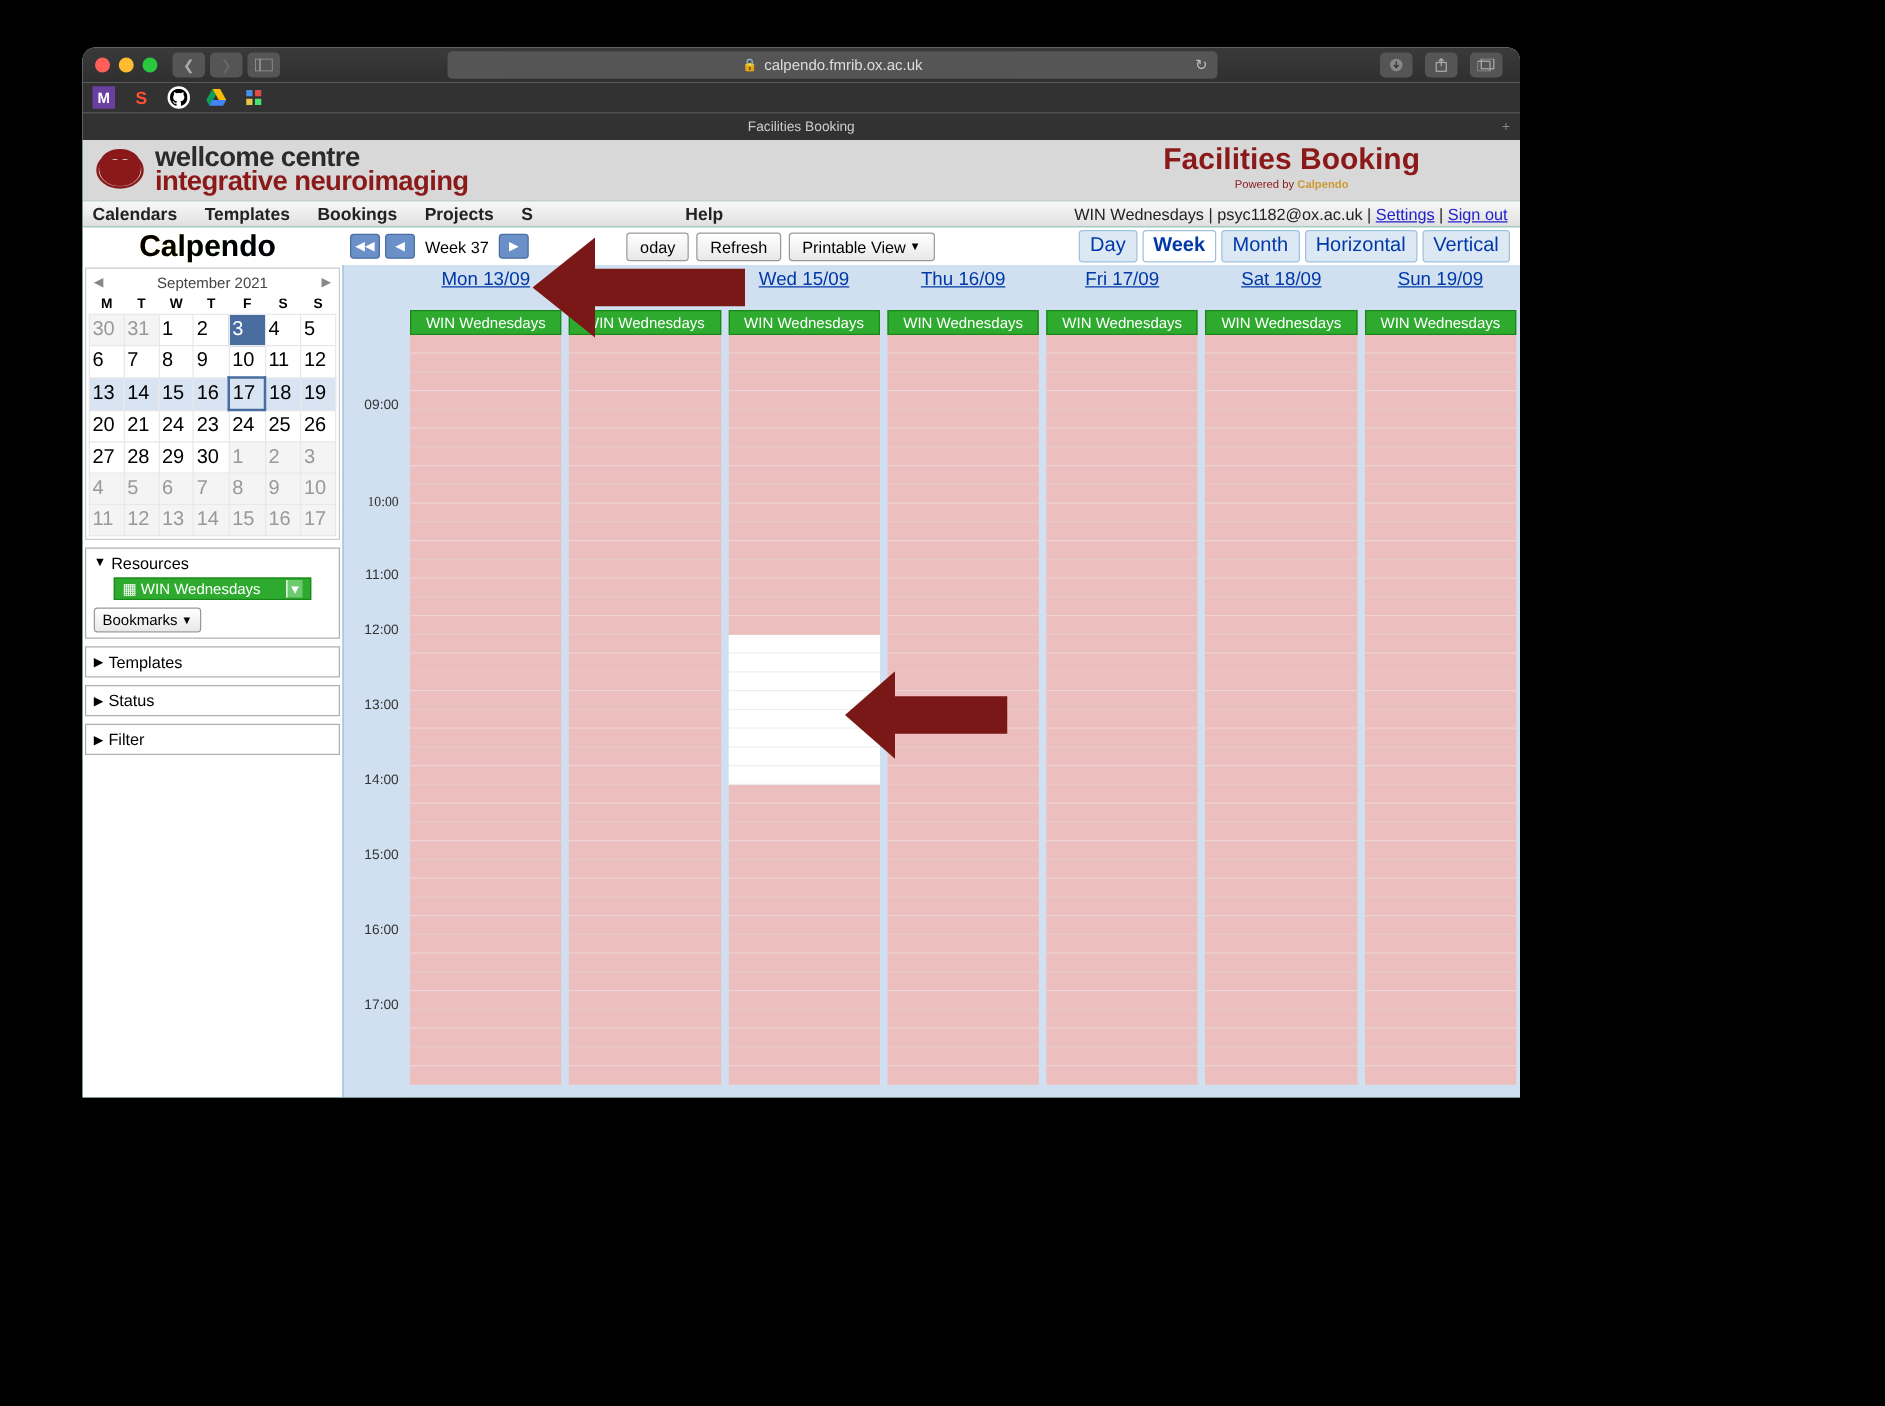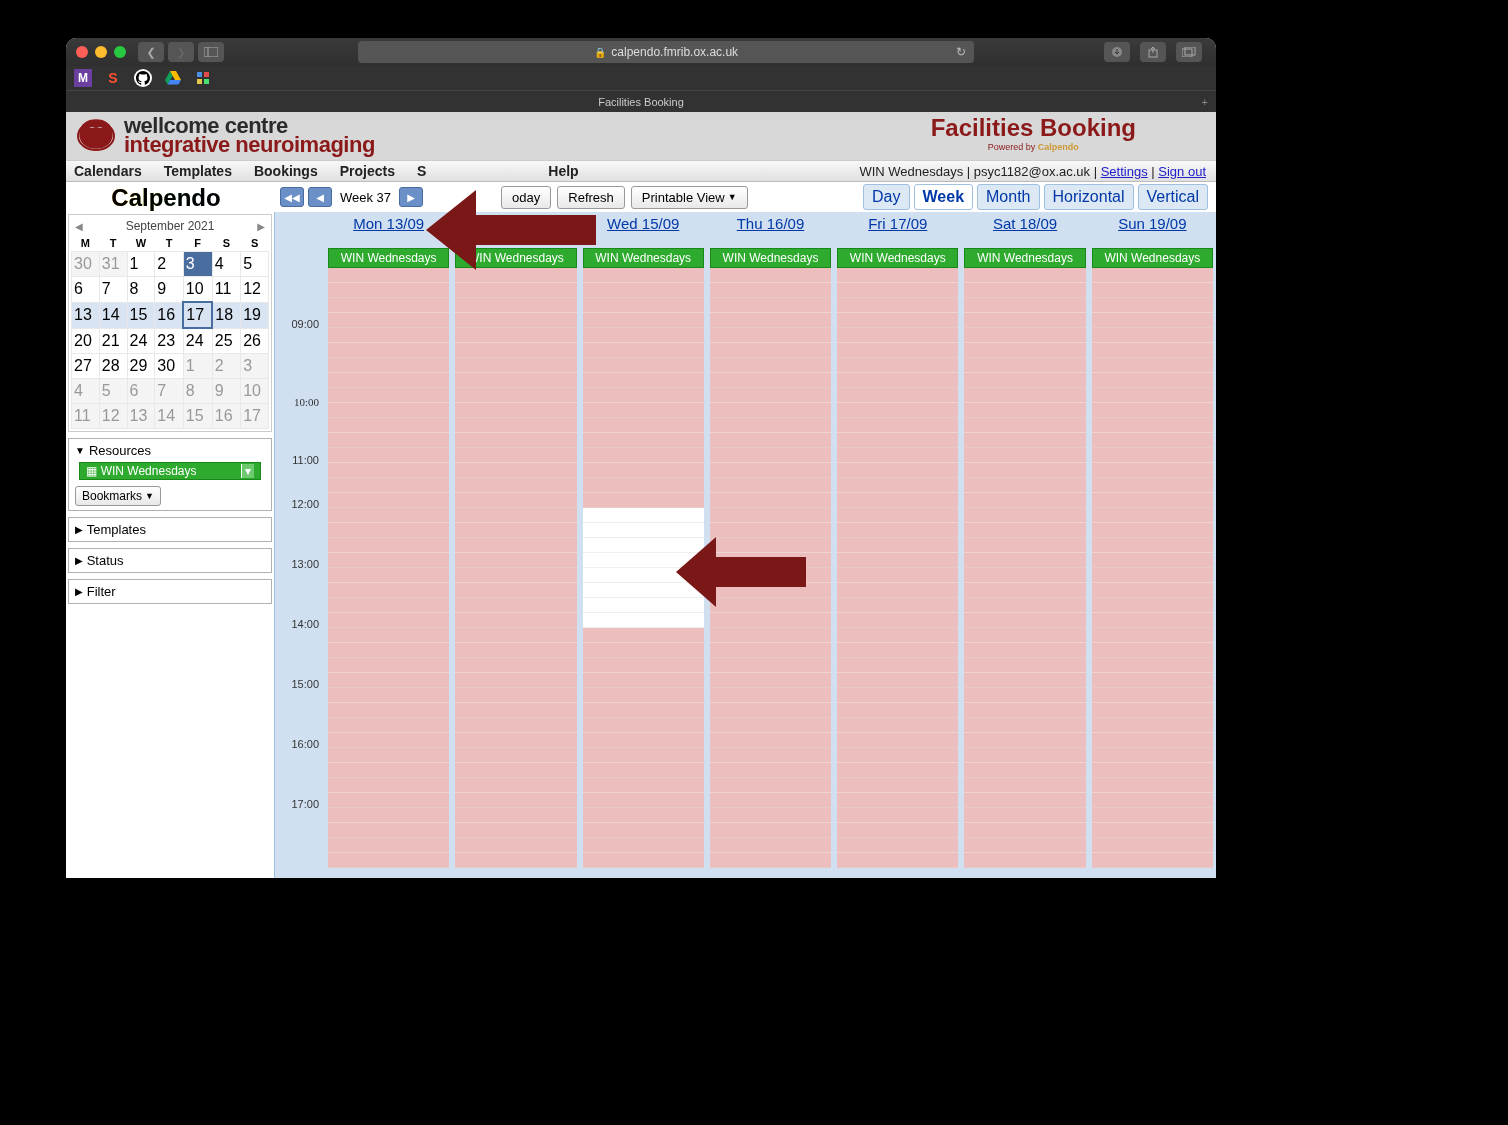--- a/index.html
+++ b/index.html
@@ -54,21 +54,21 @@
 .mini-cal table { width: 100%; border-collapse: collapse; }
 .mini-cal th { font-size: 11px; font-weight: bold; padding: 2px; text-align: center; }
 .mini-cal td { font-size: 16px; text-align: left; padding: 3px 2px; border: 1px solid #e8e8e8; cursor: pointer; }
 .mini-cal td.other { color: #999; background: #f4f4f4; }
 .mini-cal td.current-week { background: #d8e4f2; }
 .mini-cal td.today { background: #4a6da0; color: #fff; }
 .mini-cal td.selected { border: 2px solid #4a6da0; background: #d8e4f2; }
 .side-panel { border: 1px solid #b0b0b0; margin-top: 6px; padding: 4px 6px; font-size: 13px; }
 .side-panel .sp-head { display: flex; align-items: center; gap: 4px; cursor: pointer; }
 .side-panel .tri { font-size: 10px; }
-.resource-tag { background: #2eaa2e; color: #fff; border: 1px solid #188818; padding: 1px 6px; font-size: 12px; display: flex; align-items: center; justify-content: space-between; margin: 4px 4px; cursor: pointer; }
+.resource-tag { background: #2eaa2e; color: #fff; border: 1px solid #188818; padding: 1px 6px; font-size: 12px; display: flex; align-items: center; justify-content: space-between; margin: 4px 16px; cursor: pointer; }
 .resource-tag .dd { background: #6eca6e; border-left: 1px solid #fff; padding: 0 3px; }
 .calendar-area { flex: 1; background: #d0e0f0; position: relative; display: flex; flex-direction: column; border-left: 1px solid #a0c0e0; }
 .day-headers { display: flex; height: 22px; }
 .day-headers .gutter { width: 50px; }
 .day-headers .dh { flex: 1; text-align: center; font-size: 15px; padding: 3px; }
 .day-headers .dh a { color: #0038a8; text-decoration: underline; }
 .res-headers { display: flex; height: 24px; margin-top: 14px; }
 .res-headers .gutter { width: 50px; }
 .res-headers .rh { flex: 1; padding: 0 3px; }
 .res-headers .rh div { background: #2eaa2e; color: #fff; border: 1px solid #188818; text-align: center; font-size: 12px; padding: 2px; }

